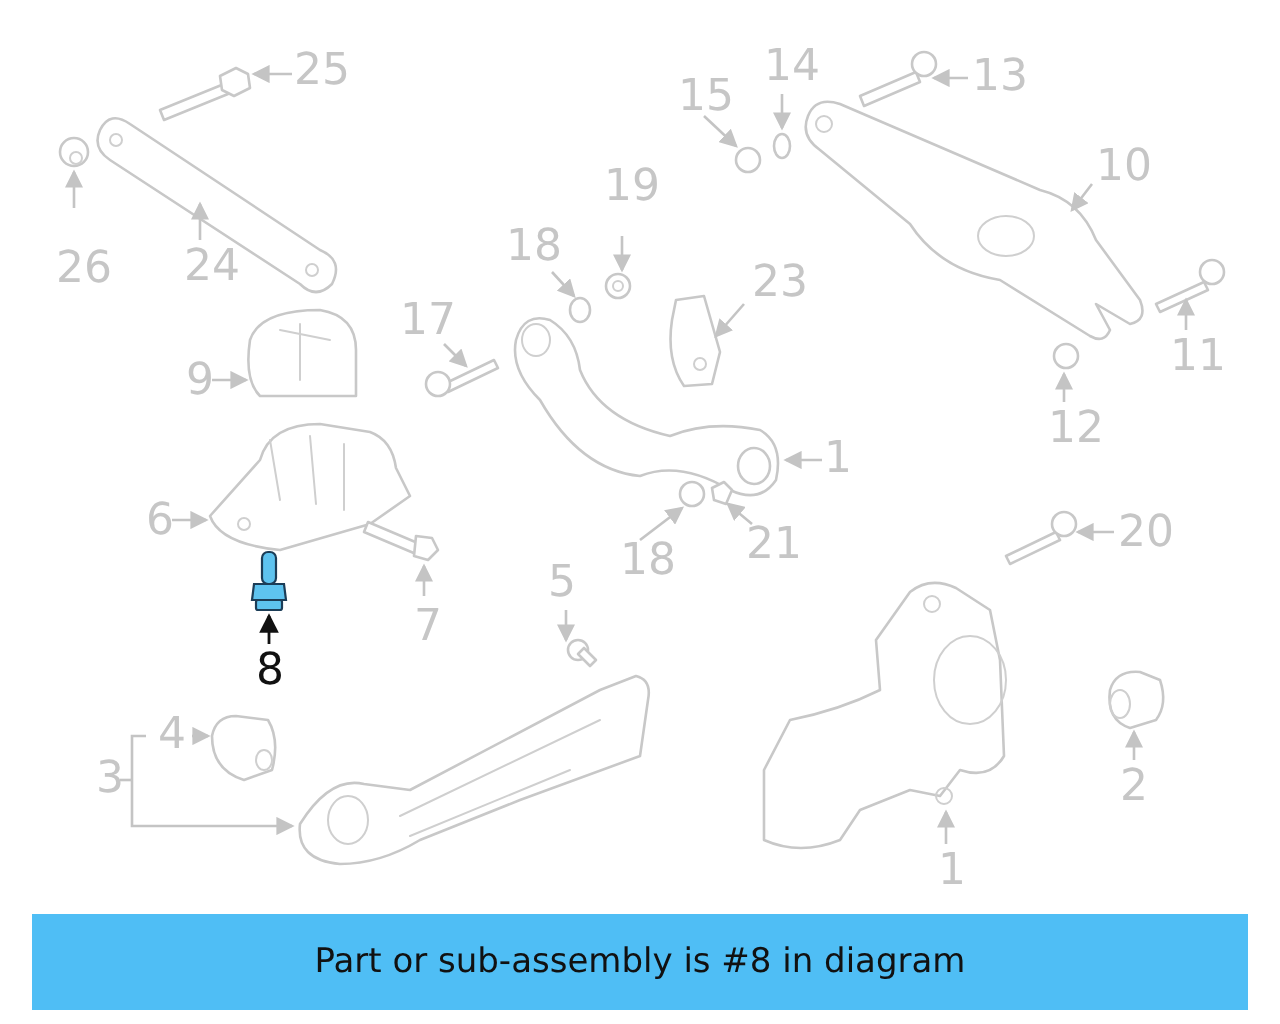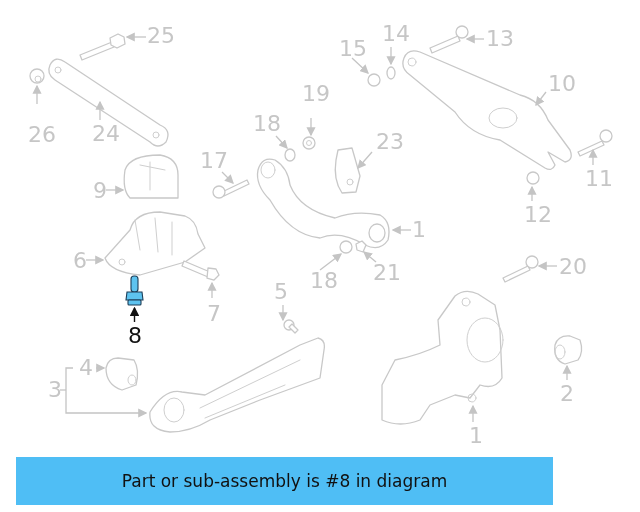--- a/index.html
+++ b/index.html
@@ -7,21 +7,21 @@
     #diagram { position: absolute; left: 0; top: 0; width: 640px; height: 450px; }
     .part { fill: #ffffff; stroke: #c8c8c8; stroke-width: 1.3; stroke-linejoin: round; stroke-linecap: round; }
     .part-thin { fill: none; stroke: #cfcfcf; stroke-width: 1; stroke-linecap: round; }
     .leader { stroke: #c4c4c4; stroke-width: 1.3; fill: none; }
     .arrowhead { fill: #c4c4c4; }
     .callout { position: absolute; font-size: 22px; color: #c6c6c6; line-height: 1; white-space: nowrap; }
     .callout.hl { color: #111111; }
     .hl-part { fill: #5ec3ef; stroke: #1c3d57; stroke-width: 1.1; }
     .hl-leader { stroke: #111; stroke-width: 1.4; }
     .hl-arrowhead { fill: #111; }
-    #banner { position: absolute; left: 16px; top: 457px; width: 537px; height: 48px; background: #4fbef5;
+    #banner { position: absolute; left: 16px; top: 457px; width: 608px; height: 48px; background: #4fbef5;
               display: flex; flex-direction: row; align-items: center; justify-content: center; }
     #banner span { font-size: 17px; line-height: 20px; color: #111111; }
   </style>
 </head>
 <body>
 
 <div id="diagram">
   <svg width="640" height="450" viewBox="0 0 640 450">
     <defs>
       <marker id="ah" markerWidth="7" markerHeight="7" refX="6" refY="3.5" orient="auto">

